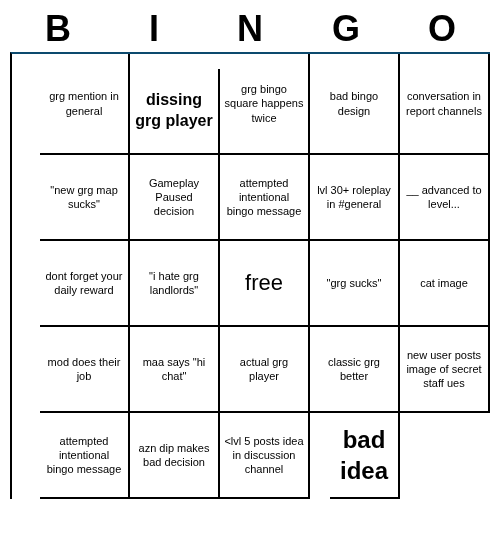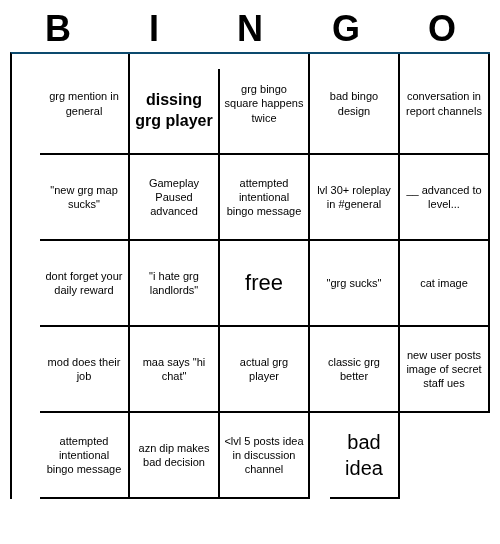--- a/index.html
+++ b/index.html
@@ -84,21 +84,21 @@
       <div class="bingo-cell">
         <span>bad bingo design</span>
       </div>
       <div class="bingo-cell">
         <span>conversation in report channels</span>
       </div>
       <div class="bingo-cell">
         <span>"new grg map sucks"</span>
       </div>
       <div class="bingo-cell">
-        <span>Gameplay Paused advanced</span>
+        <span>Gameplay Paused decision</span>
       </div>
       <div class="bingo-cell">
         <span>attempted intentional bingo message</span>
       </div>
       <div class="bingo-cell">
         <span>lvl 30+ roleplay in #general</span>
       </div>
       <div class="bingo-cell">
         <span>__ advanced to level...</span>
       </div>
@@ -134,17 +134,17 @@
       </div>
       <div class="bingo-cell">
         <span>attempted intentional bingo message</span>
       </div>
       <div class="bingo-cell">
         <span>azn dip makes bad decision</span>
       </div>
       <div class="bingo-cell">
         <span>&lt;lvl 5 posts idea in discussion channel</span>
       </div>
-      <div class="bingo-cell" style="font-size: 20px; font-weight: normal; margin-left: 20px;">
+      <div class="bingo-cell" style="font-size: 24px; font-weight: bold; margin-left: 20px;">
         <span>bad idea</span>
       </div>
     </div>
 </div>
 
 </body></html>

